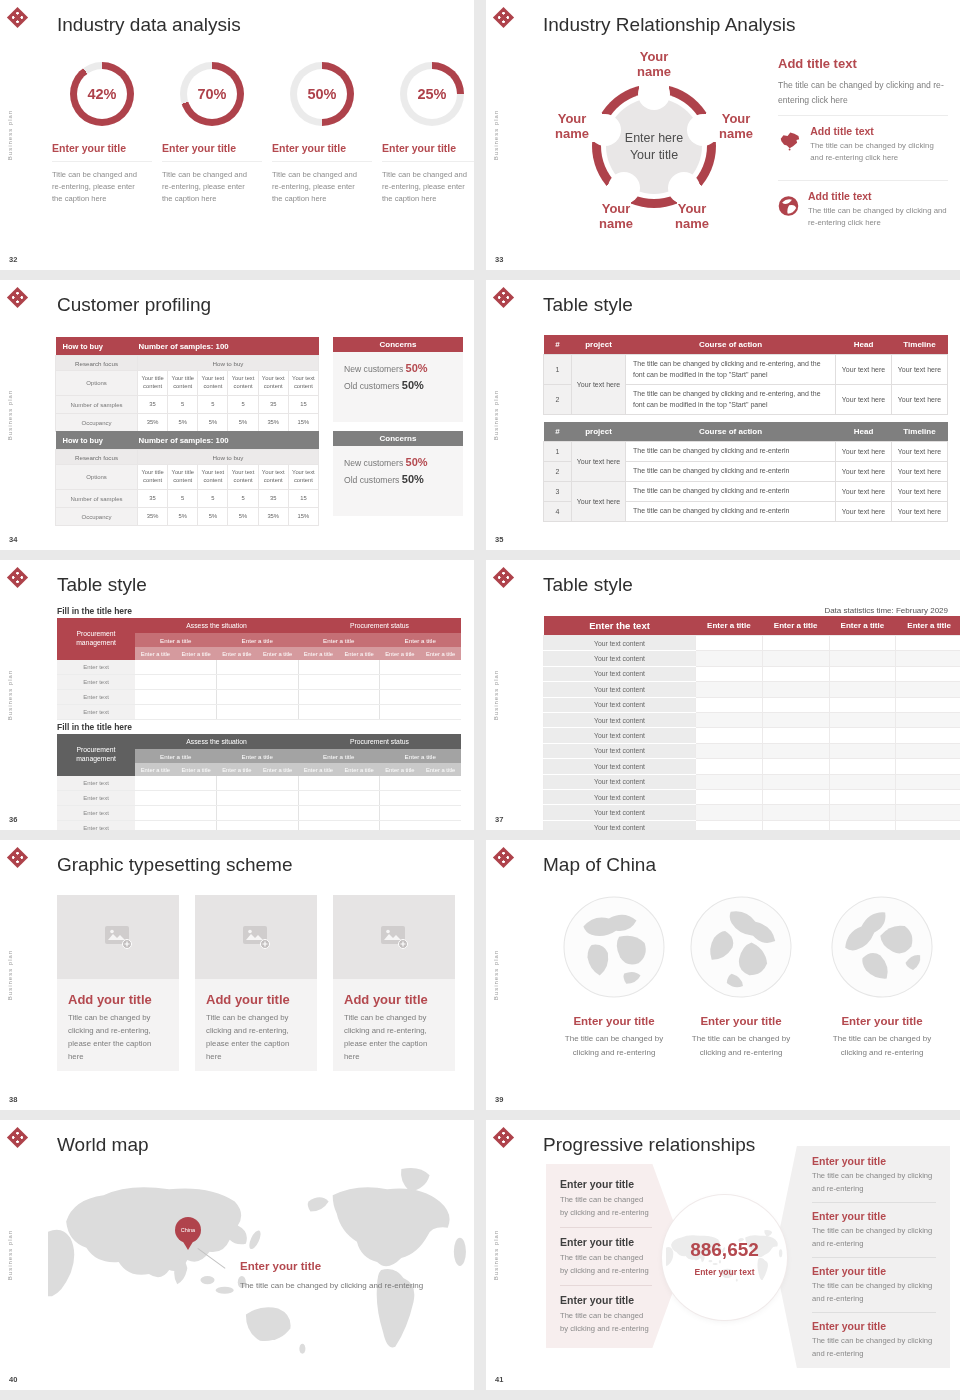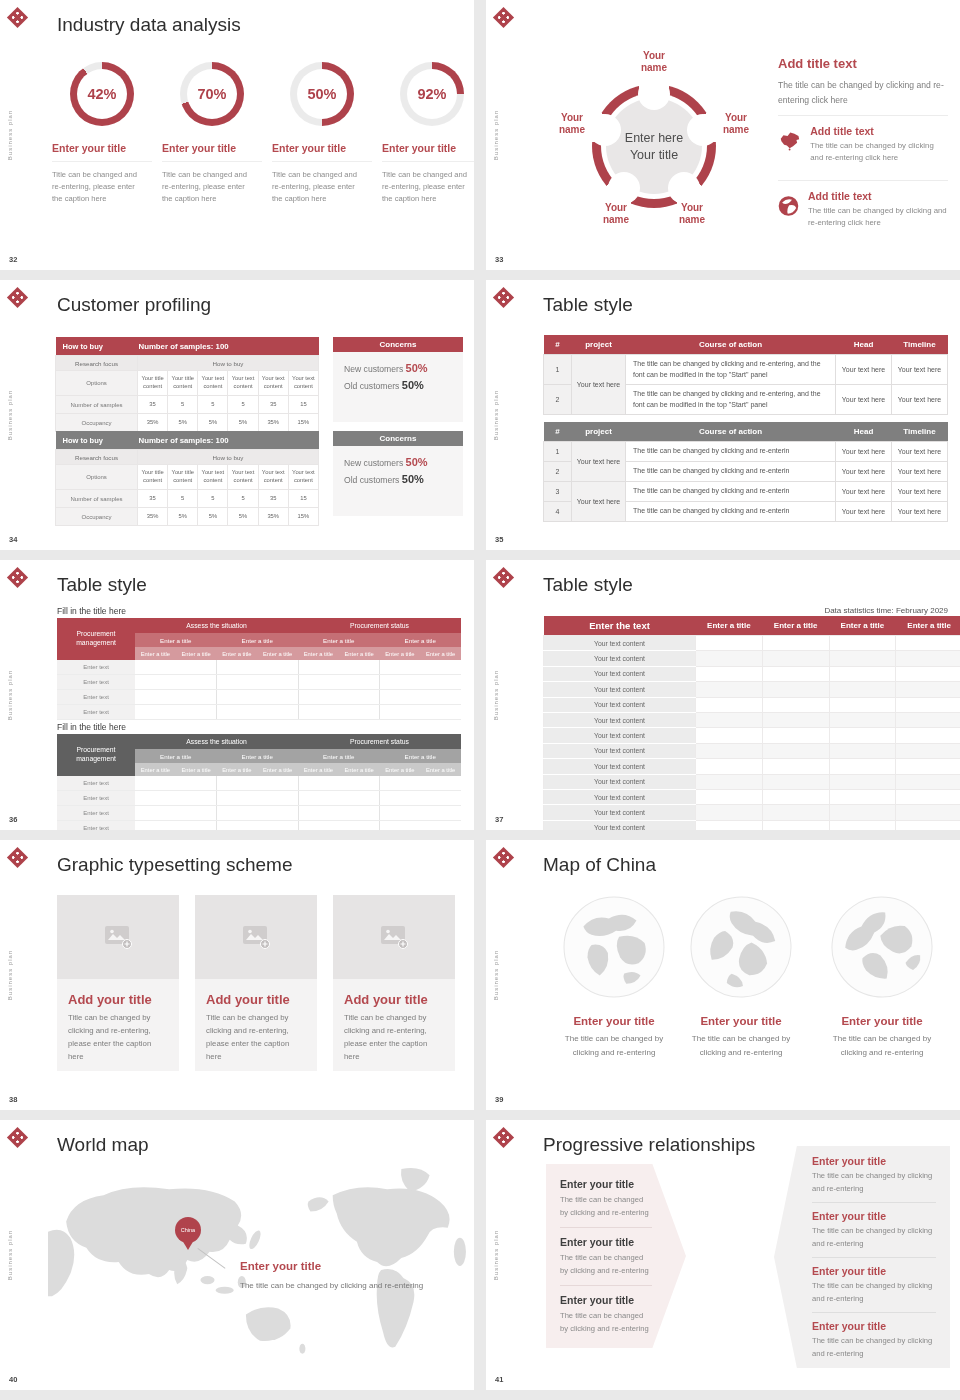--- a/index.html
+++ b/index.html
@@ -38,21 +38,21 @@
   .ring{left:48px;top:40px;width:124px;height:124px;border-radius:50%;
     background:conic-gradient(from 14deg,
       #ae424b 0 44deg, transparent 44deg 72deg,
       #ae424b 72deg 116deg, transparent 116deg 144deg,
       #ae424b 144deg 188deg, transparent 188deg 216deg,
       #ae424b 216deg 260deg, transparent 260deg 288deg,
       #ae424b 288deg 332deg, transparent 332deg 360deg);}
   .ring-cover{left:57px;top:49px;width:106px;height:106px;background:#fff;border-radius:50%;}
   .blob{left:62px;top:54px;width:96px;height:96px;background:#e9e7e7;border-radius:50%;}
   .nodec{width:32px;height:32px;background:#fff;border-radius:50%;}
-  .nlabel{width:40px;text-align:center;font-size:10px;font-weight:bold;color:#b4494f;line-height:1.15;}
+  .nlabel{width:40px;text-align:center;font-size:13px;font-weight:bold;color:#b4494f;line-height:1.15;}
   .s33-center{left:62px;top:86px;width:96px;text-align:center;font-size:12.5px;color:#4d4d4d;line-height:1.35;}
   .s33-panel{position:absolute;left:292px;top:56px;width:170px;}
   .p-head{font-size:13px;font-weight:bold;color:#b4494f;}
   .p-cap{margin-top:7px;font-size:8.6px;color:#7d7d7d;line-height:1.8;}
   .p-item{display:flex;gap:9px;align-items:flex-start;padding:9px 0;border-top:1px solid #ececec;margin-top:6px;}
   .p-item:first-of-type{margin-top:12px;}
   .pi-t{font-size:10.5px;font-weight:bold;color:#b4494f;}
   .pi-c{margin-top:3px;font-size:7.8px;color:#8a8a8a;line-height:1.6;}
 
   
@@ -83,21 +83,21 @@
   .t35 th{color:#fff;font-weight:bold;font-size:8px;height:17px;}
   .t35.red th{background:#b1454e;}
   .t35.gry th{background:#7f7f7f;}
   .t35 td{border:1px solid #e0dede;font-size:7px;color:#555;text-align:center;}
   .t35 td.idx,.t35 td.proj{background:#f2f1f1;}
   .t35 td.course{text-align:left;padding:0 7px;line-height:1.5;}
   .t35.red td{height:27px;}
   .t35.gry td{height:17px;}
 
   
-  .sub36{position:absolute;left:57px;font-size:8.5px;font-weight:normal;color:#3a3a3a;}
+  .sub36{position:absolute;left:57px;font-size:8.5px;font-weight:bold;color:#3a3a3a;}
   .t36{position:absolute;left:57px;width:404px;}
   .t36 th{color:#fff;font-weight:normal;}
   .t36 .cor{width:76px;font-size:6.8px;line-height:1.3;}
   .t36 .g1{font-size:6.8px;height:13px;}
   .t36 .g2{font-size:6.2px;height:12px;}
   .t36 .g3{font-size:5.8px;height:11px;}
   .t36.red .cor,.t36.red .g1{background:#b2454e;}
   .t36.red .g2{background:#c56f75;}
   .t36.red .g3{background:#d59a9e;}
   .t36.gry .cor,.t36.gry .g1{background:#606060;}
@@ -224,32 +224,33 @@
       </div>
       <div class="s32-col">
         <div class="donut" style="background: conic-gradient(rgb(174, 66, 75) 0deg, rgb(174, 66, 75) 50%, rgb(235, 235, 235) 50%, rgb(235, 235, 235) 100%);">
             <span class="pct">50%</span>
           </div>
         <div class="s32-t">Enter your title</div>
         <div class="s32-c">Title can be changed and re-entering, please enter the caption here</div>
       </div>
       <div class="s32-col">
         <div class="donut" style="background: conic-gradient(rgb(174, 66, 75) 0deg, rgb(174, 66, 75) 25%, rgb(235, 235, 235) 25%, rgb(235, 235, 235) 100%);">
-            <span class="pct">92%</span>
+            <span class="pct">25%</span>
           </div>
         <div class="s32-t">Enter your title</div>
         <div class="s32-c">Title can be changed and re-entering, please enter the caption here</div>
       </div>
     </div>
     <div class="pnum">32</div>
   </div>
 
   <div class="slide">
     <div class="logo"></div>
     <div class="vtext">Business plan</div>
+    <div class="stitle">Industry Relationship Analysis</div>
     <div class="s33-diag">
       <div class="ring"></div>
       <div class="ring-cover"></div>
       <div class="blob"></div>
       <div class="nodec" style="left:94px;top:34px"></div>
       <div class="nodec" style="left:143px;top:70px"></div>
       <div class="nodec" style="left:124px;top:128px"></div>
       <div class="nodec" style="left:64px;top:128px"></div>
       <div class="nodec" style="left:45px;top:70px"></div>
       <div class="nlabel" style="left:90px;top:6px">Your name</div>
@@ -846,16 +847,23 @@
       </div>
       <div class="r-item">
         <div class="r-t">Enter your title</div>
         <div class="r-c">The title can be changed by clicking and re-entering</div>
       </div>
       <div class="r-item">
         <div class="r-t">Enter your title</div>
         <div class="r-c">The title can be changed by clicking and re-entering</div>
       </div>
     </div>
+    <div class="circ">
+      <svg width="118" height="59" viewBox="0 0 420 210">
+          <use href="#worldmap-art"></use>
+        </svg>
+      <div class="circ-v">886,652</div>
+      <div class="circ-l">Enter your text</div>
+    </div>
     <div class="pnum">41</div>
   </div>
 
 </div>
 
 </body></html>

